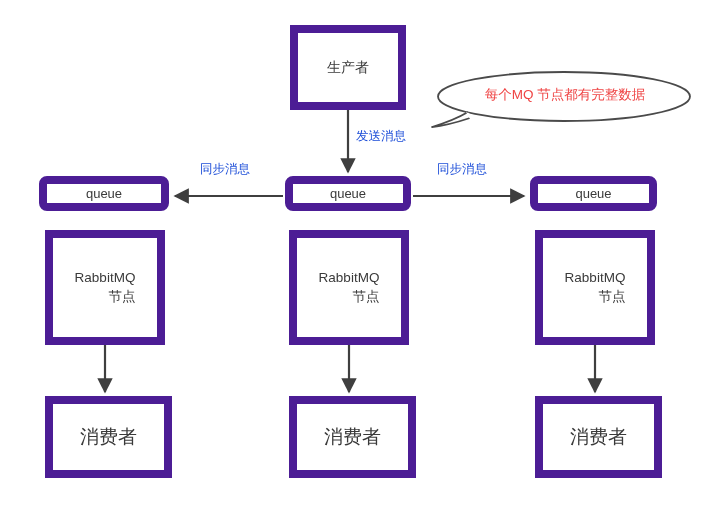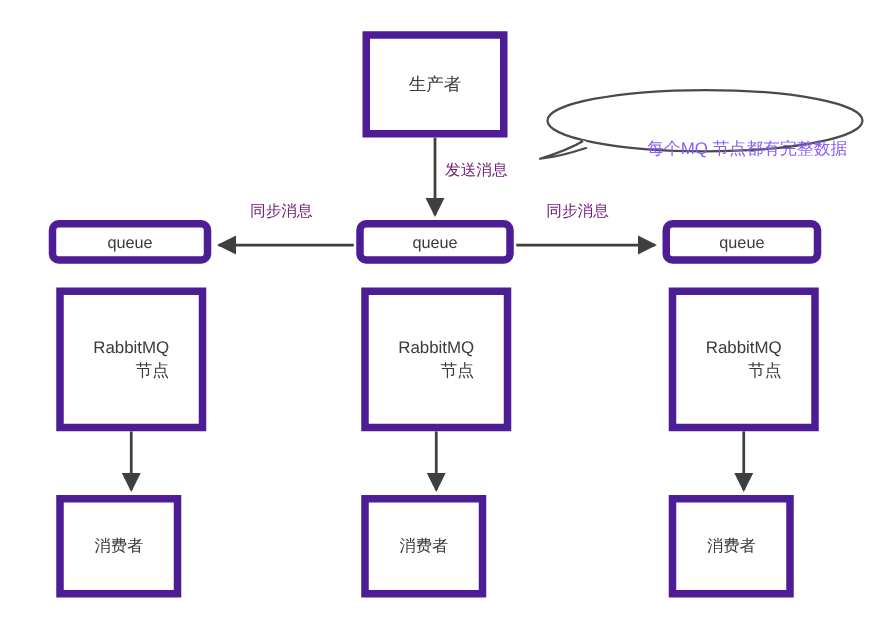--- a/index.html
+++ b/index.html
@@ -19,21 +19,21 @@
     position: absolute;
     left: 0;
     top: 0;
     width: 710px;
     height: 508px;
   }
   .node {
     position: absolute;
     box-sizing: border-box;
     background: #ffffff;
-    border: 6px solid #4c1d95;
+    border: 8px solid #4c1d95;
     display: flex;
     align-items: center;
     justify-content: center;
     text-align: center;
     line-height: 1.35;
     color: #3a3a3a;
     z-index: 2;
   }
   .node-text {
     display: block;
@@ -63,51 +63,50 @@
     height: 115px;
     font-size: 13.5px;
     text-align: right;
   }
   .mq-left  { left: 45px; }
   .mq-mid   { left: 289px; }
   .mq-right { left: 535px; }
   
   .consumer {
     top: 396px;
-    width: 100px;
+    width: 127px;
     height: 82px;
-    font-size: 13px;
+    font-size: 19px;
   }
   .consumer-left  { left: 45px; }
   .consumer-mid   { left: 289px; }
   .consumer-right { left: 535px; }
   
   .edge-label {
     position: absolute;
     font-size: 12.5px;
-    color: #701a75;
+    color: #1d4ed8;
     white-space: nowrap;
     z-index: 3;
     background: transparent;
   }
   .label-send  { left: 356px; top: 128px; }
   .label-sync-left  { left: 200px; top: 161px; }
   .label-sync-right { left: 437px; top: 161px; }
   
   .callout-text {
     position: absolute;
     left: 452px;
     top: 86px;
     width: 226px;
-    text-align: right;
+    text-align: center;
     font-size: 13.5px;
-    color: #8b5cf6;
+    color: #ef4444;
     z-index: 4;
     white-space: nowrap;
-    margin-top: 24px;
   }
 </style>
 </head>
 <body>
 
 <svg id="canvas" viewBox="0 0 710 508" xmlns="http://www.w3.org/2000/svg">
   <defs>
     <marker id="arrow" viewBox="0 0 10 10" refX="9" refY="5" markerWidth="7" markerHeight="7" orient="auto-start-reverse">
       <path d="M 0 0 L 10 5 L 0 10 z" fill="#3f3f3f"></path>
     </marker>

